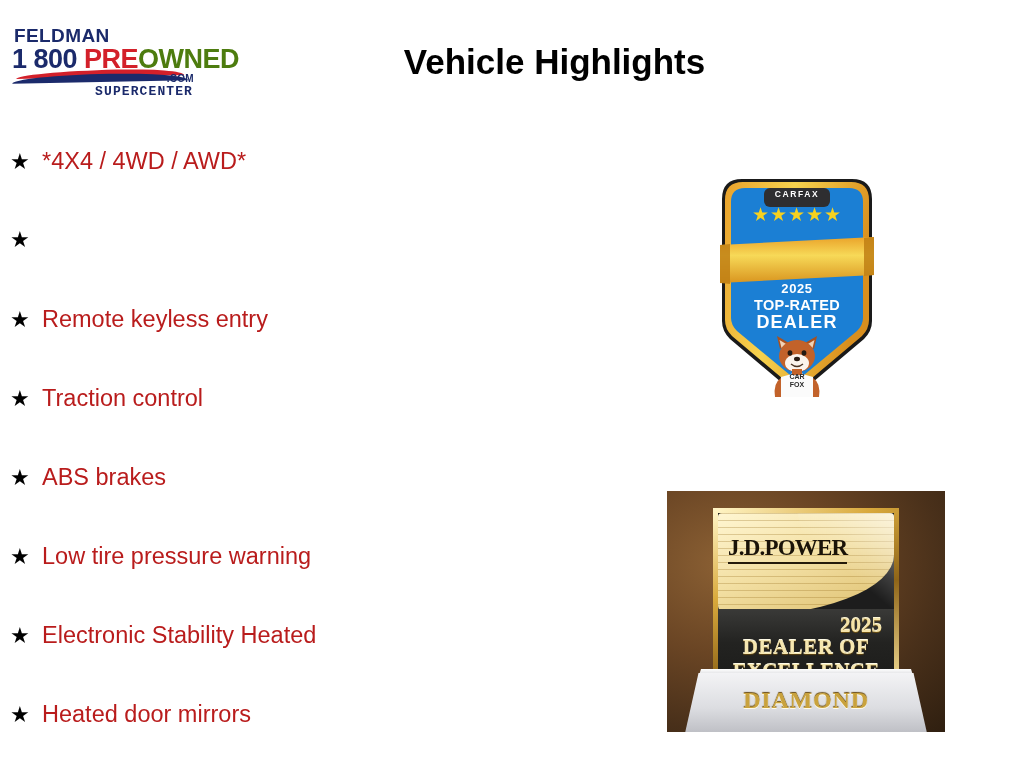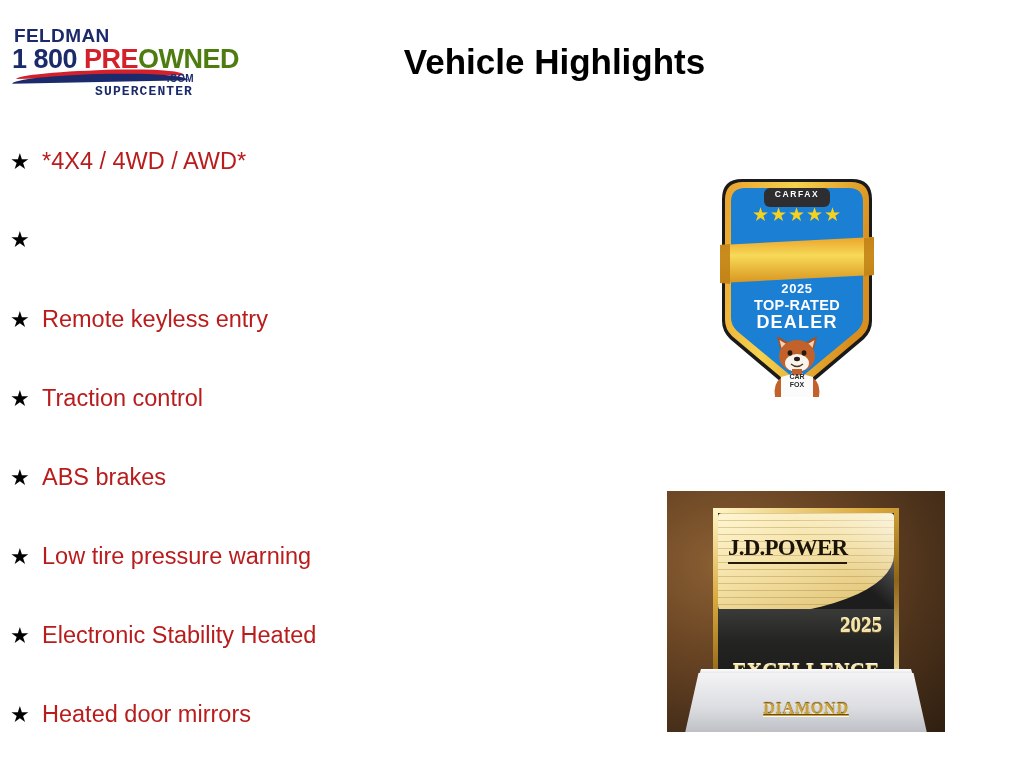--- a/index.html
+++ b/index.html
@@ -358,21 +358,21 @@
   .jdp-diamond, .jdp-years {
     position: absolute;
     width: 278px;
     left: 0;
     text-align: center;
     font-weight: bold;
     color: #c9a23d;
     text-shadow: 0 1px 0 #fffbe8, 0 -1px 1px #6a4c12;
     font-family: "Liberation Serif", serif;
   }
-  .jdp-diamond { top: 209px; font-size: 16px; letter-spacing: 0.8px; text-decoration: underline; }
+  .jdp-diamond { top: 196px; font-size: 24px; letter-spacing: 0.8px; }
   .jdp-years { top: 222px; font-size: 26px; letter-spacing: 0.8px; }
 </style>
 </head>
 <body>
 
 <div class="logo">
   <div class="logo-feldman">FELDMAN</div>
   <div class="logo-mainrow">
     <span class="logo-1800">1 800 </span><span class="logo-pre">PRE</span><span class="logo-owned">OWNED</span>
   </div>
@@ -491,18 +491,19 @@
 </div>
 
 <div class="jdp">
   <div class="jdp-plaque">
     <div class="jdp-top">
       <div class="jdp-sheen"></div>
     </div>
     <div class="jdp-logo">J.D.POWER</div>
     <div class="jdp-bottom"></div>
     <div class="jdp-year">2025</div>
+    <div class="jdp-doe1">DEALER OF</div>
     <div class="jdp-doe2">EXCELLENCE</div>
   </div>
   <div class="jdp-base-top"></div>
   <div class="jdp-base"></div>
   <div class="jdp-diamond">DIAMOND</div>
 </div>
 
 </body></html>

